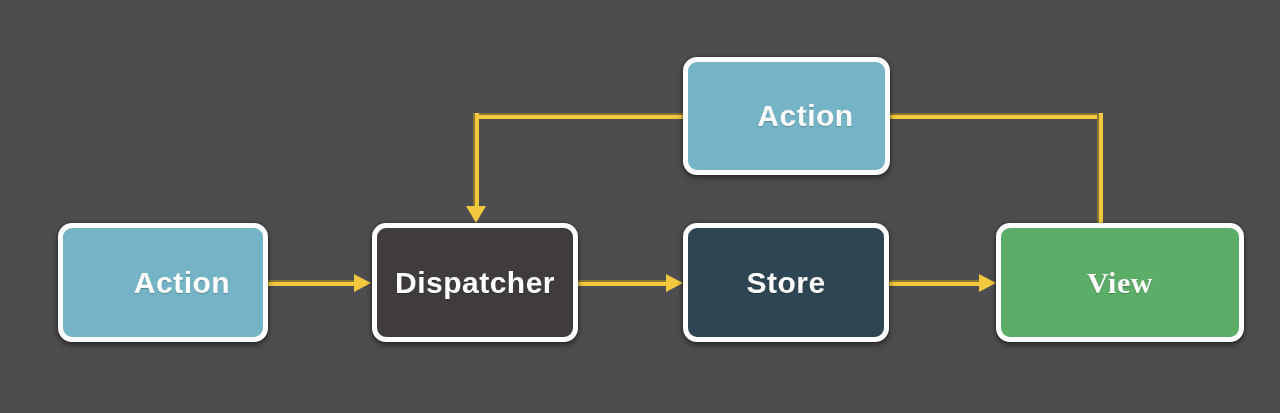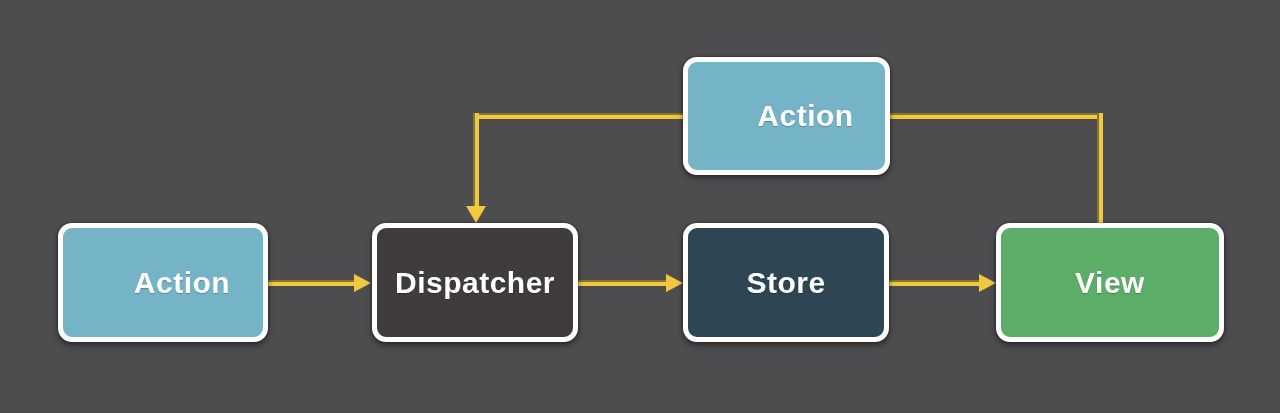--- a/index.html
+++ b/index.html
@@ -34,21 +34,21 @@
     white-space: nowrap;
   }
   .fill-blue   { background: #75b4c7; padding-left: 38px; }
   .fill-dark   { background: #403c3d; }
   .fill-slate  { background: #2e4653; }
   .fill-green  { background: #5bad68; }
 
   .node-action-left { left: 58px;  top: 223px; width: 210px; height: 119px; }
   .node-dispatcher  { left: 372px; top: 223px; width: 206px; height: 119px; }
   .node-store       { left: 683px; top: 223px; width: 206px; height: 119px; }
-  .node-view        { left: 996px; top: 223px; width: 228px; height: 119px; }
+  .node-view        { left: 996px; top: 223px; width: 248px; height: 119px; font-family: Liberation Serif, serif; }
   .node-action-top  { left: 683px; top: 57px;  width: 207px; height: 118px; }
 
   
   .hline, .vline { position: absolute; z-index: 1; }
   .hline {
     height: 6px;
     background: linear-gradient(to bottom, #857634 0px, #857634 2px, #f2c83e 2px);
   }
   .vline {
     width: 6px;

